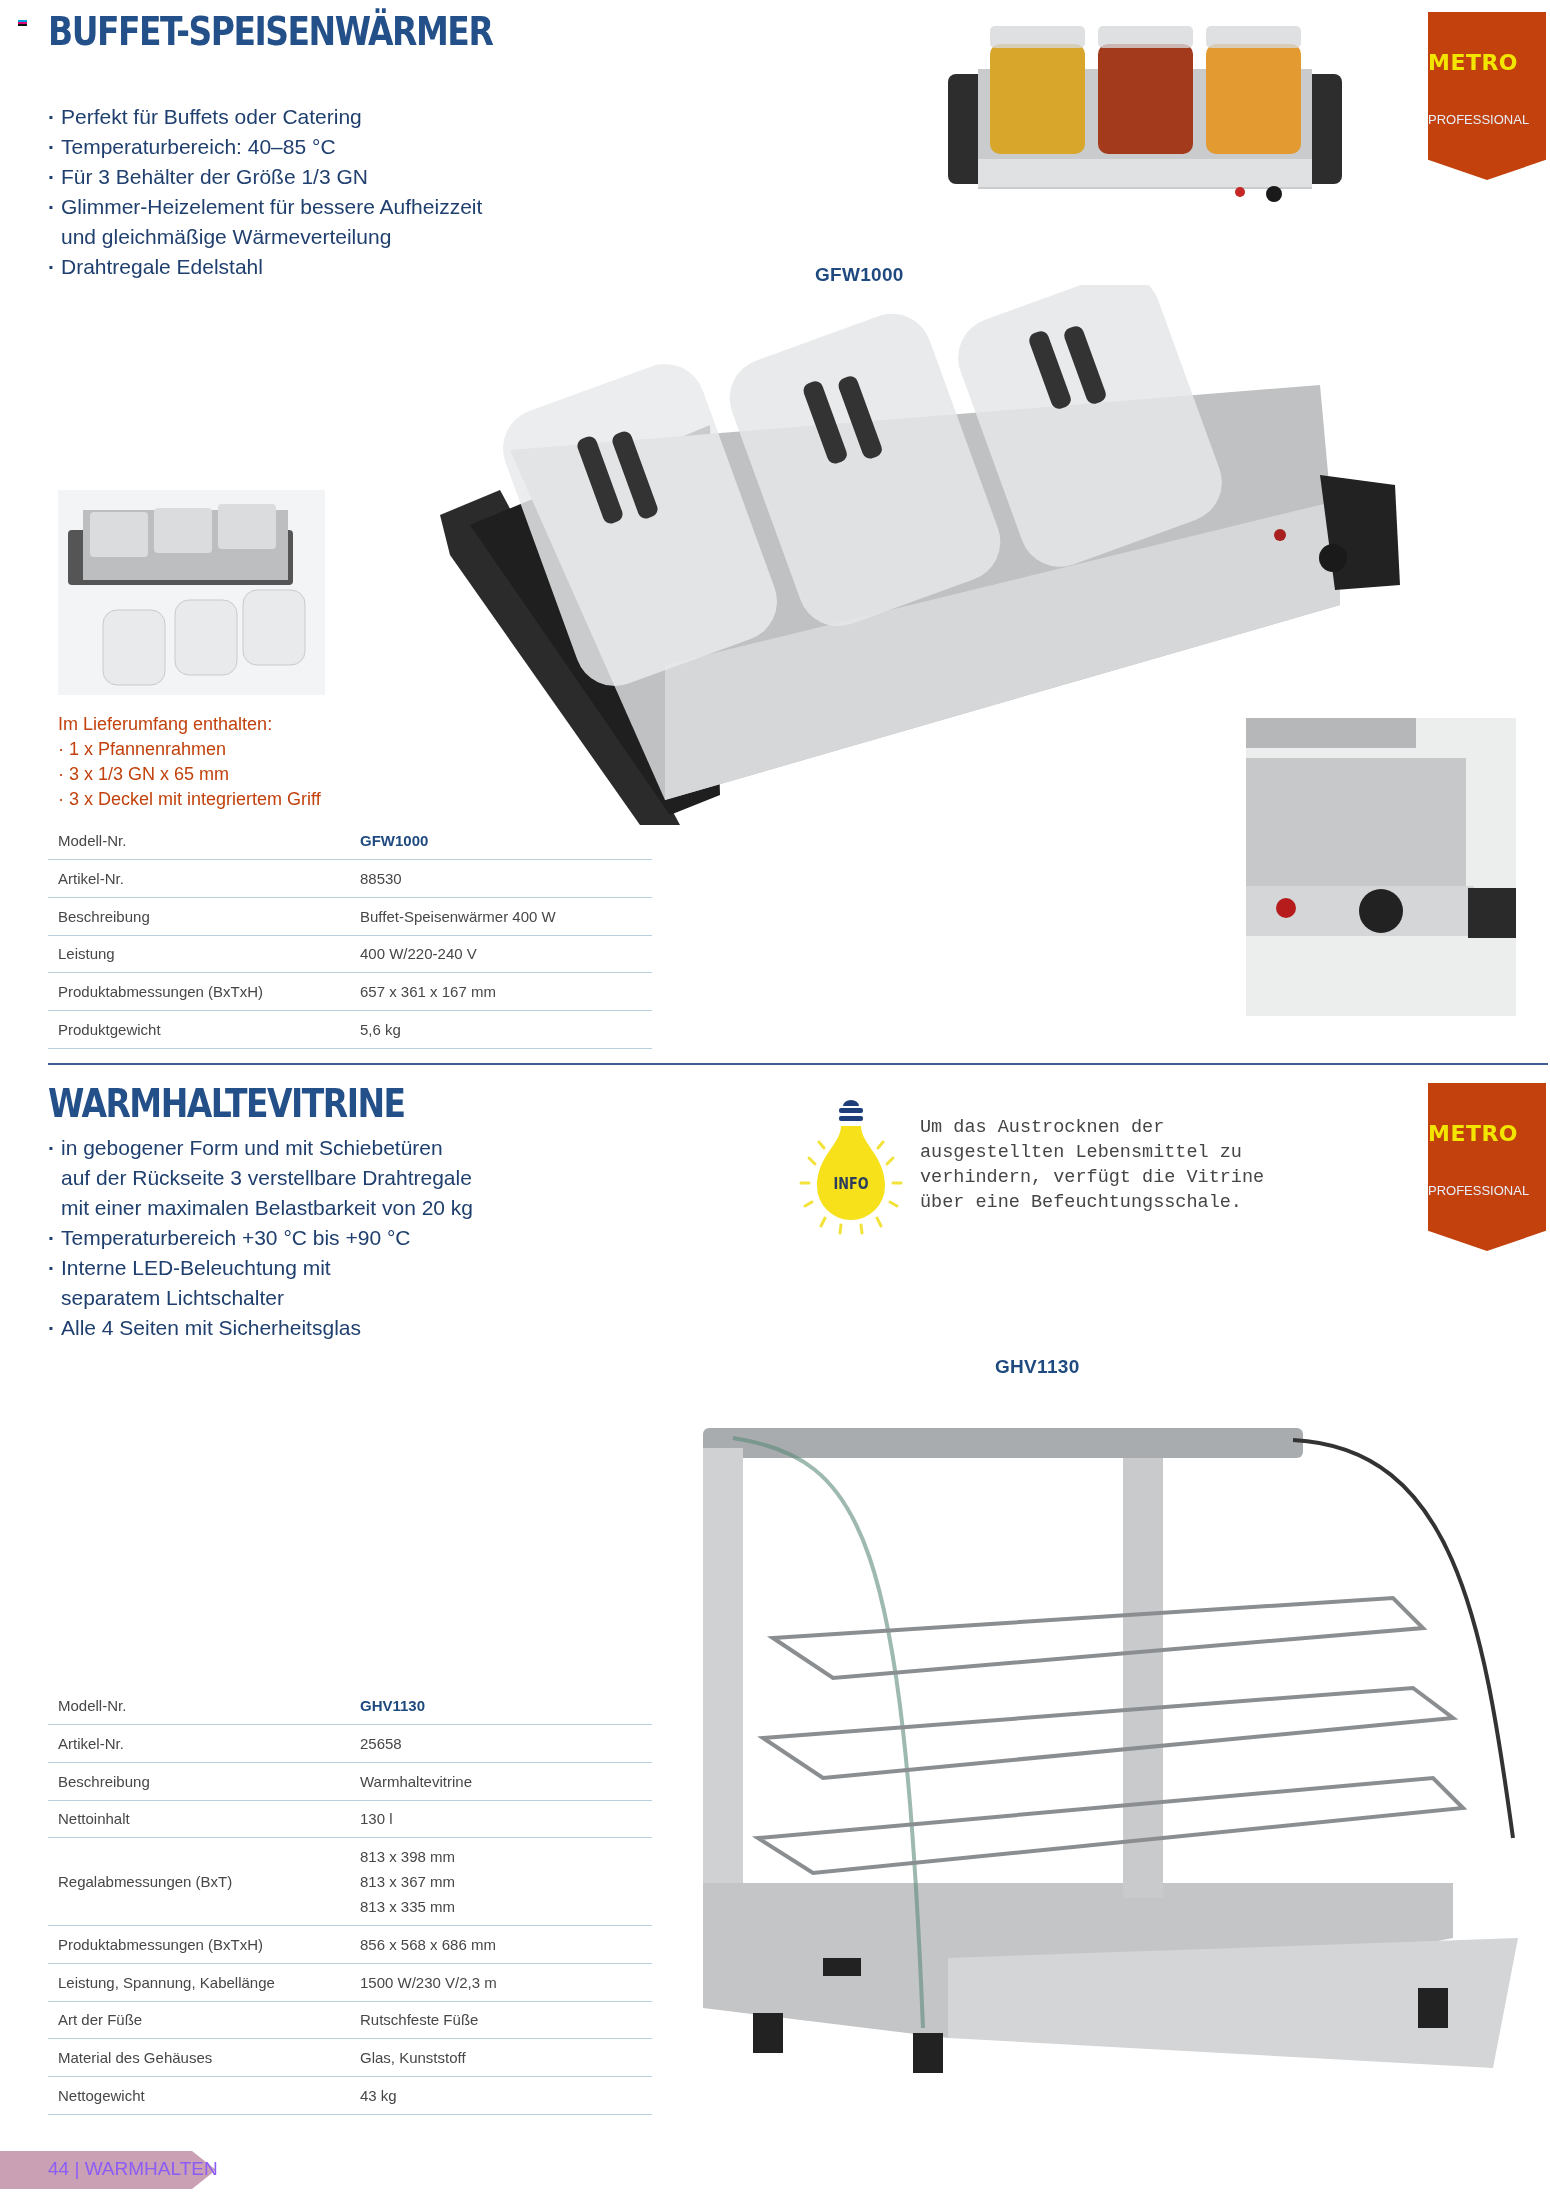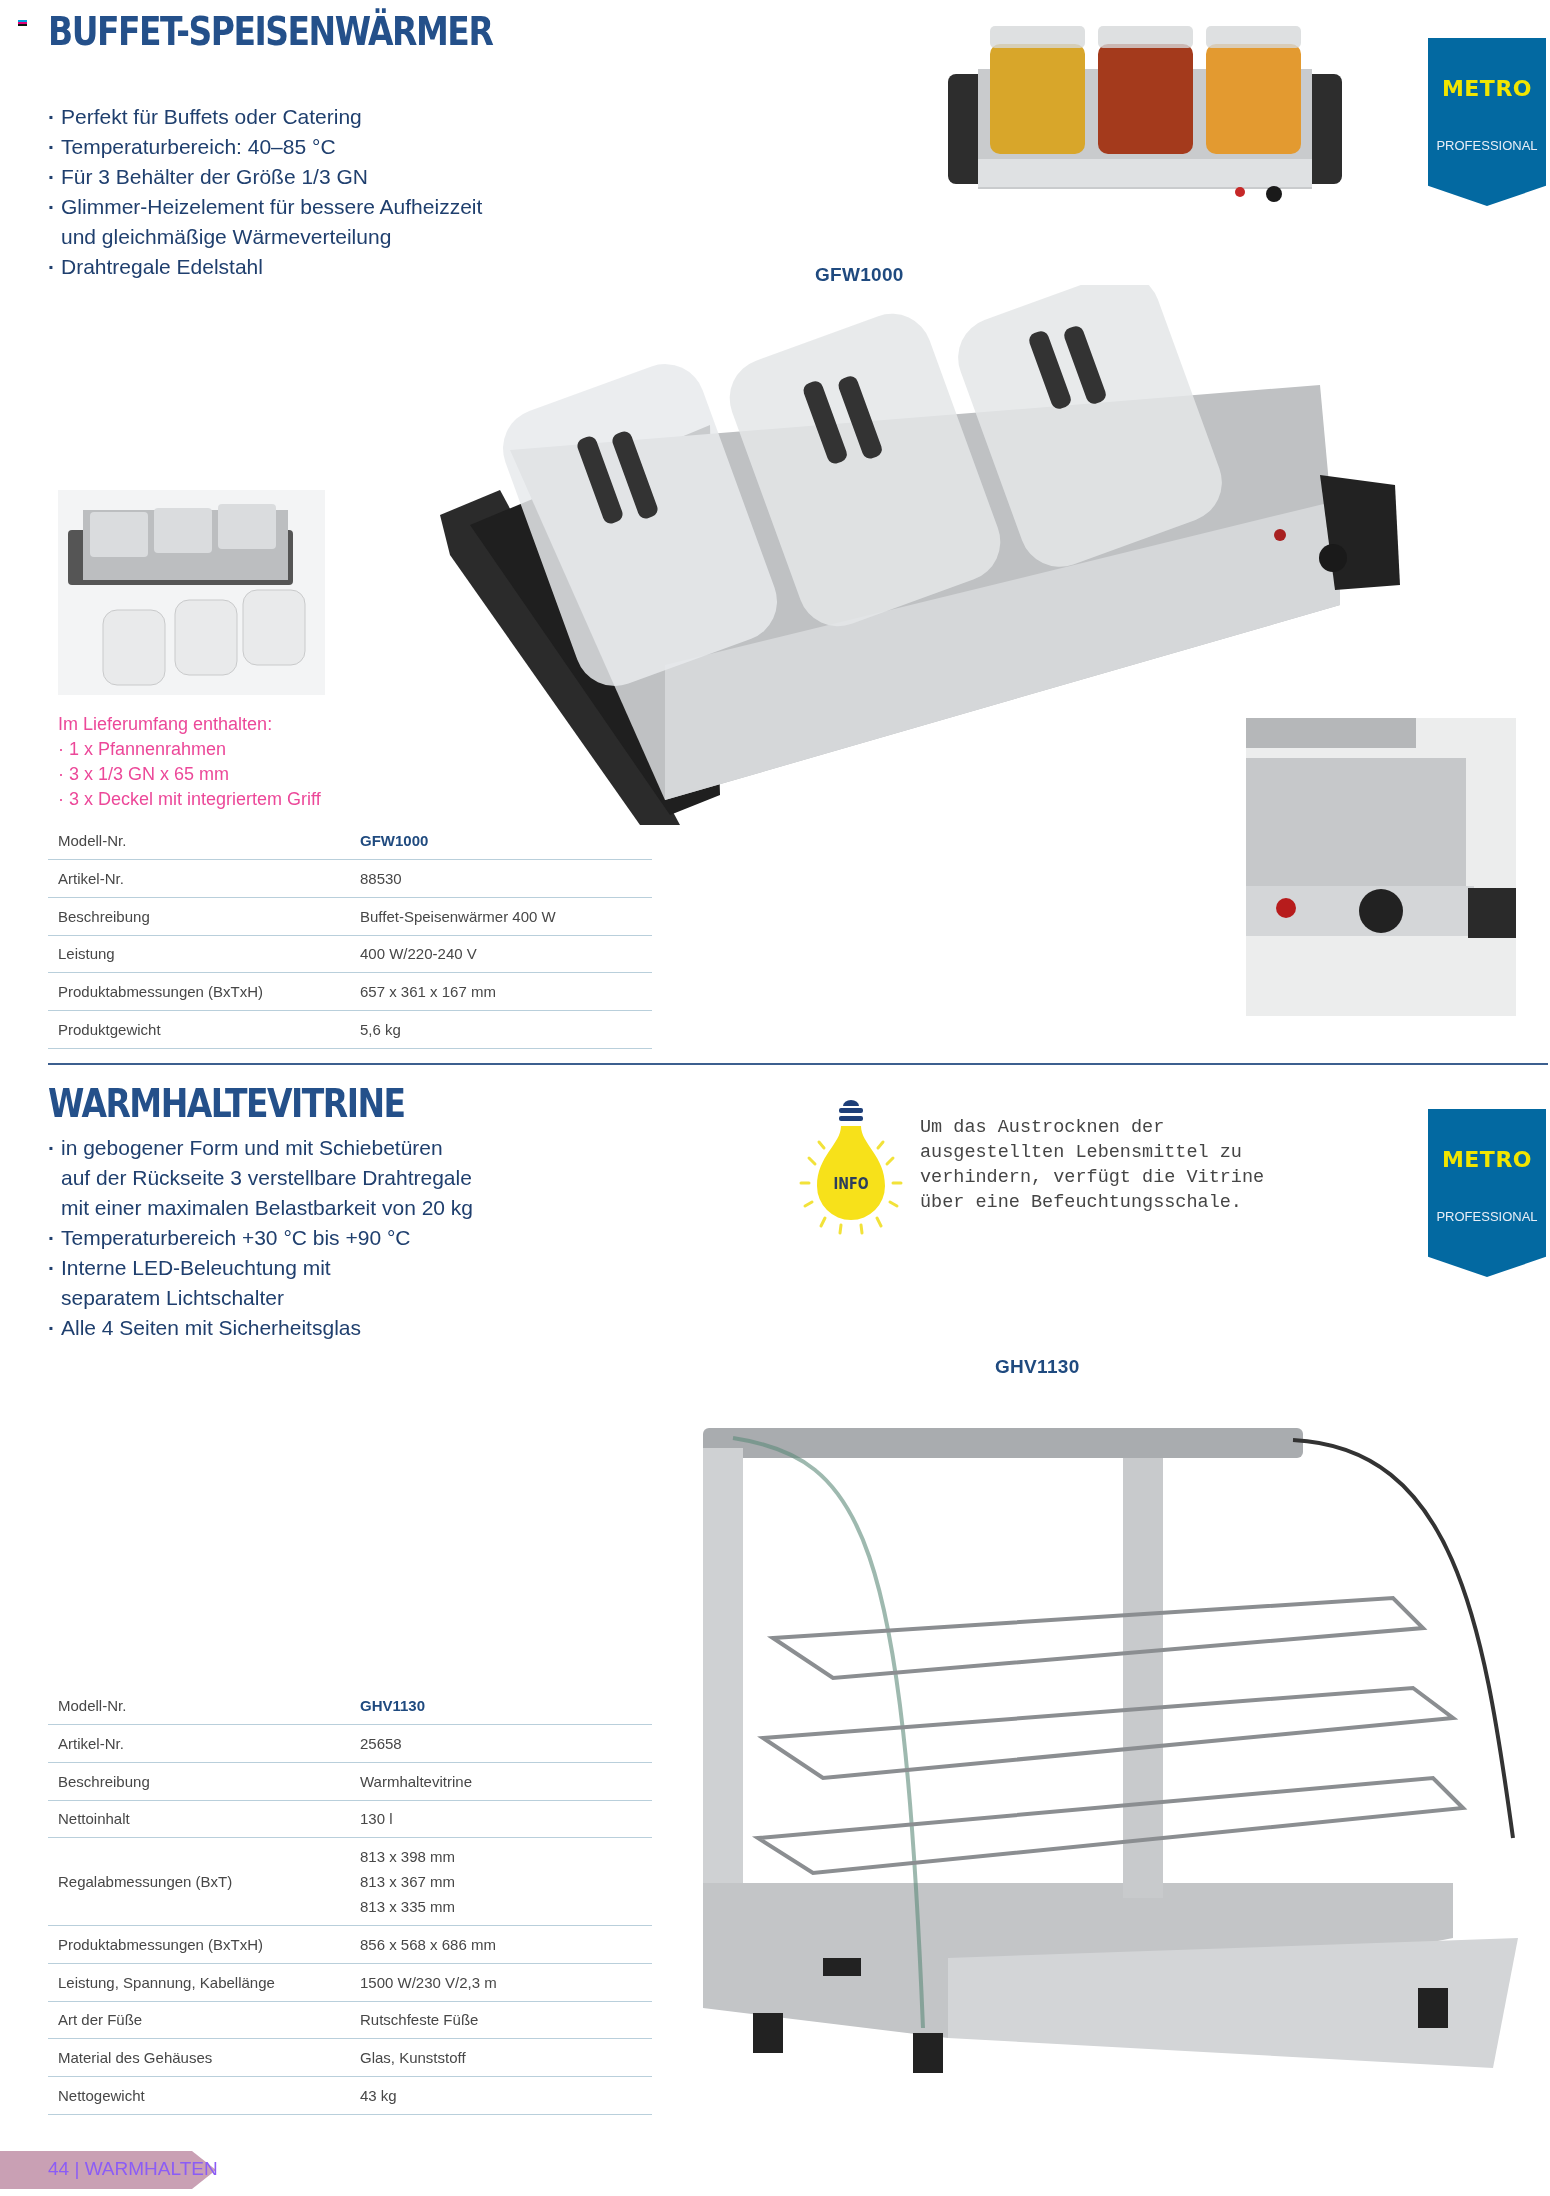--- a/index.html
+++ b/index.html
@@ -16,35 +16,34 @@
     font-family:"DejaVu Sans", sans-serif;
     font-weight:bold; color:#24508a;
     font-size:33px; letter-spacing:-1.5px;
     transform:scaleY(1.2); transform-origin:left top;
     white-space:nowrap;
   }
   .bullets { margin:0; padding:0; list-style:none; color:#1f3f6e; font-size:21px; }
   .bullets li { position:relative; padding-left:13px; line-height:30px; white-space:nowrap; }
   .bullets li::before { content:"·"; position:absolute; left:0; top:0; font-weight:bold; }
   .bullets li.cont::before { content:""; }
-  .scope { color:#ec4899; font-size:18px; line-height:25px; }
+  .scope { color:#c2410c; font-size:18px; line-height:25px; }
   .scope div { white-space:nowrap; }
   .spec { border-collapse:collapse; font-size:15px; color:#474747; }
   .spec td { border-bottom:1.5px solid #b9cfdb; padding:0 0 0 10px; vertical-align:middle; }
   .spec td.k { width:292px; }
   .spec td.v { width:292px; }
   .spec tr { height:37.7px; }
   .spec .model { color:#1f4a7f; font-weight:bold; }
   .model-label { color:#1f4a7f; font-weight:bold; font-size:19px; letter-spacing:0.3px; }
   .divider { left:48px; top:1063px; width:1500px; height:2px; background:#3c5f8f; }
   .logo {
-    width:118px; height:168px; background:#0369a1;
+    width:118px; height:168px; background:#c2410c;
     clip-path:polygon(0 0,100% 0,100% 88%,50% 100%,0 88%);
-    text-align:center;
-    margin-top:26px;
+    text-align:left;
   }
   .logo .brand { position:absolute; left:0; right:0; top:38px; color:#f2e500; font-weight:bold; font-size:22px; letter-spacing:0.5px; font-family:"DejaVu Sans", sans-serif; }
   .logo .sub { position:absolute; left:0; right:0; top:100px; color:#e8eef7; font-size:13px; }
   .photo { background:#f4f5f6; overflow:hidden; }
   .info-text { color:#454545; font-size:18.5px; line-height:25px; }
   .info-text div { white-space:nowrap;font-family:Liberation Mono, monospace; }
   .footer-tab {
     left:0; top:2151px; width:216px; height:38px;
     background:#c9a0b4;
     clip-path:polygon(0 0,192px 0,100% 50%,192px 100%,0 100%);

